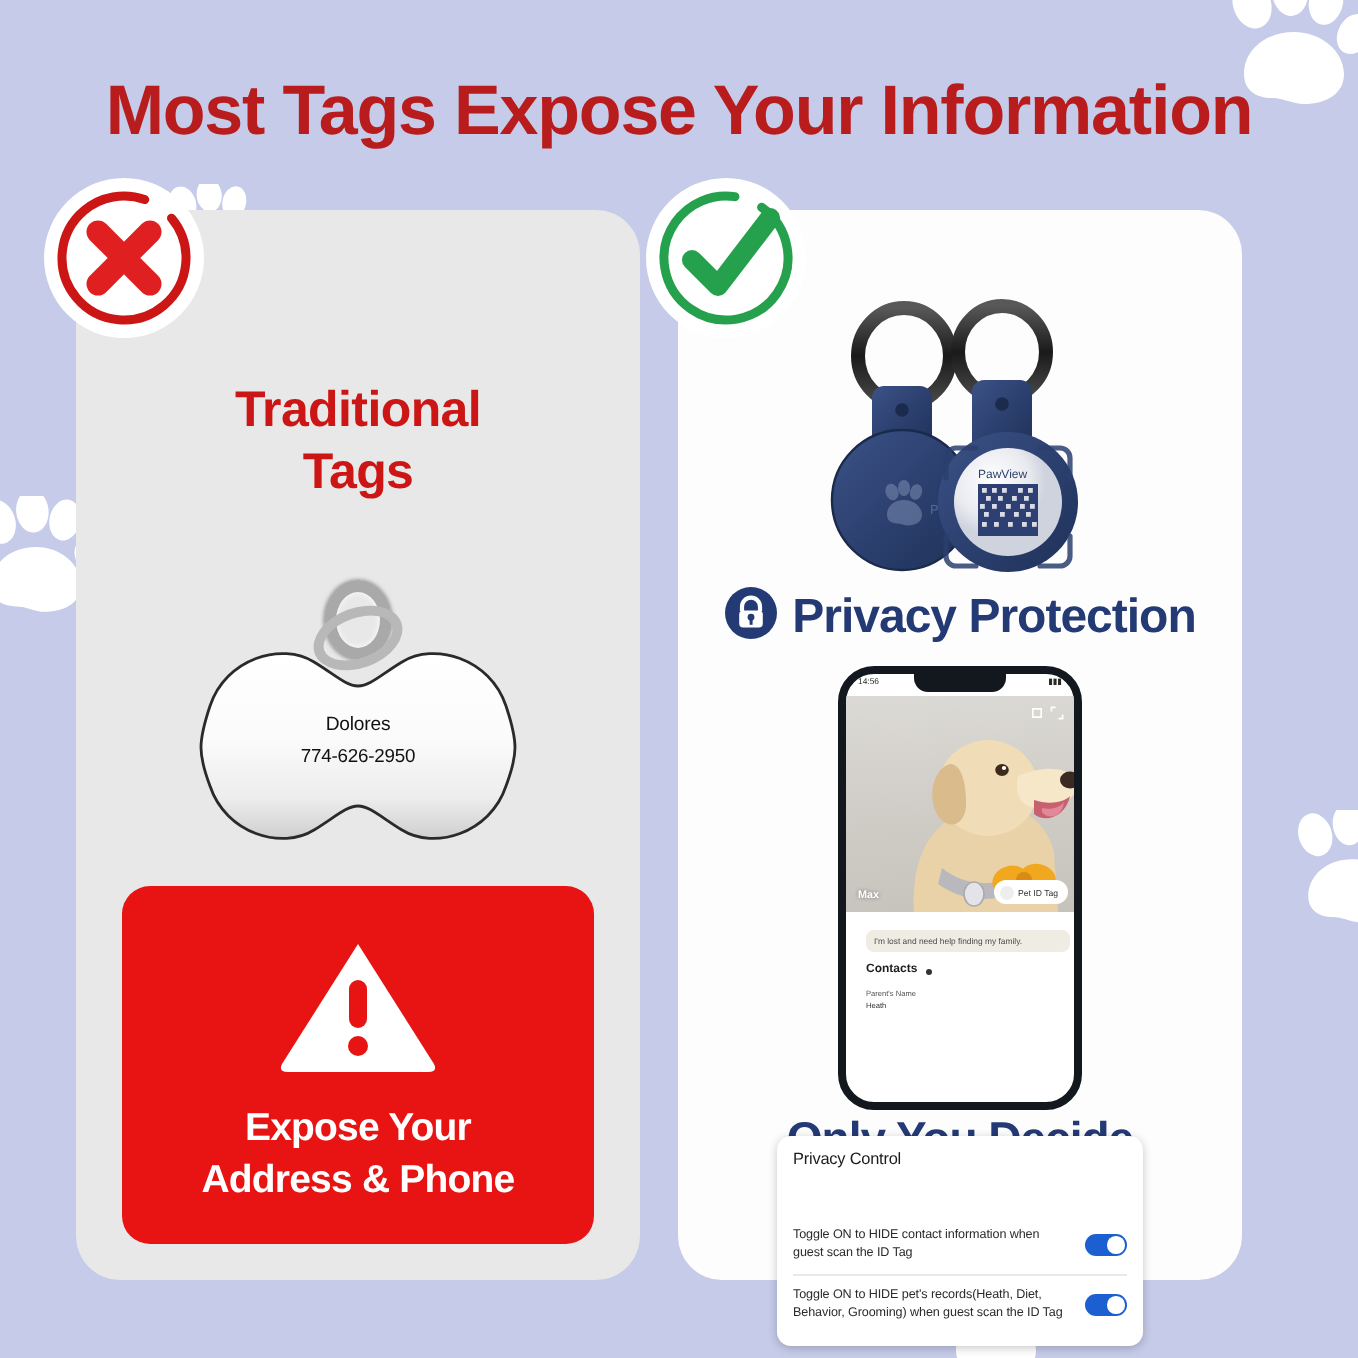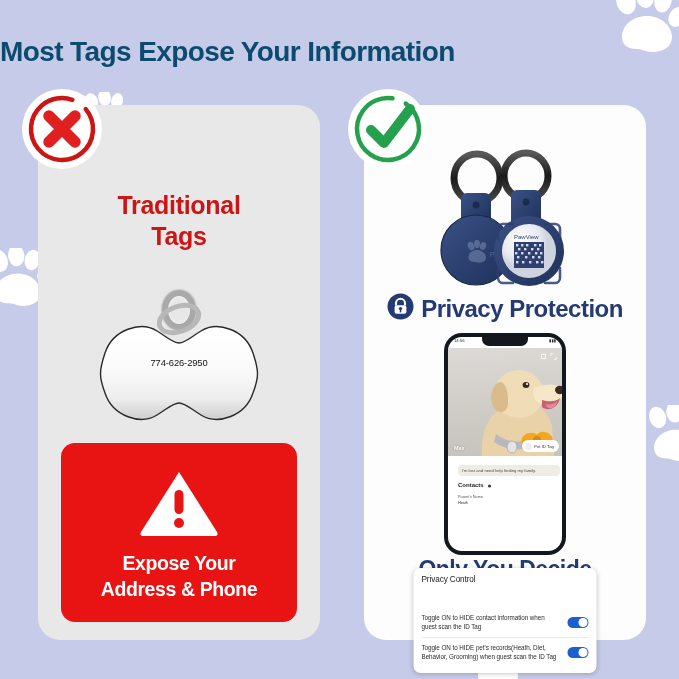--- a/index.html
+++ b/index.html
@@ -16,36 +16,37 @@
   }
 
   
   .paw { position: absolute; pointer-events: none; }
   .paw svg { display: block; }
 
   
   #headline {
     position: absolute;
     top: 36px; left: 0; width: 679px;
-    font-size: 28px;
+    text-align: center;
+    font-size: 35px;
     font-weight: bold;
     letter-spacing: -0.6px;
-    color: #0c4a6e;
+    color: #b91c1c;
     white-space: nowrap;
   }
 
   
   .panel {
     position: absolute;
     top: 105px;
     width: 282px; height: 535px;
     border-radius: 22px;
   }
   #panel-left  { left: 38px;  background: #e8e8e8; }
-  #panel-right { left: 364px; background: #fdfdfd; padding-left: 24px; }
+  #panel-right { left: 339px; background: #fdfdfd; padding-left: 24px; }
 
   
   .badge { position: absolute; top: -18px; left: -18px; }
 
   
   #trad-title {
     position: absolute; top: 85px; left: 0; width: 282px;
     text-align: center;
     color: #cc1515;
     font-weight: bold;
@@ -360,20 +361,21 @@
               <stop offset="78%" stop-color="#ededed"></stop>
               <stop offset="100%" stop-color="#cfcfcf"></stop>
             </linearGradient>
           </defs>
           <path d="M12 32 C20 8 48 0 64 10 C74 16 80 22 86 22 C92 22 98 16 108 10 C124 0 152 8 160 32
                    C166 50 166 56 160 72 C152 96 124 104 108 94 C98 88 92 82 86 82
                    C80 82 74 88 64 94 C48 104 20 96 12 72 C6 56 6 50 12 32 Z" fill="url(#metal)" stroke="#2a2a2a" stroke-width="1.4"></path>
         </svg>
       </div>
       <div id="tag-text">
+        <div class="tname">Dolores</div>
         <div>774-626-2950</div>
       </div>
     </div>
 
     <div id="warn-box">
       <div>
         <svg width="80" height="70" viewBox="0 0 80 70">
           <path d="M40 4 L78 64 Q80 68 75 68 L5 68 Q0 68 2 64 Z" fill="#ffffff"></path>
           <rect x="35.5" y="22" width="9" height="24" rx="4.5" fill="#e81313"></rect>
           <circle cx="40" cy="55" r="5" fill="#e81313"></circle>

